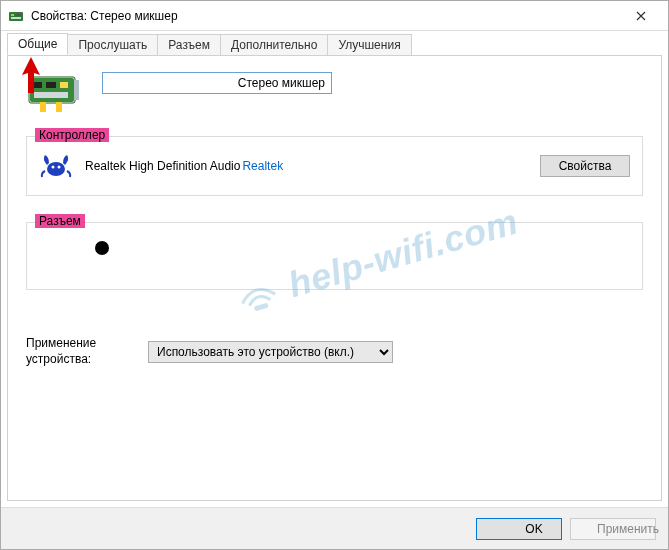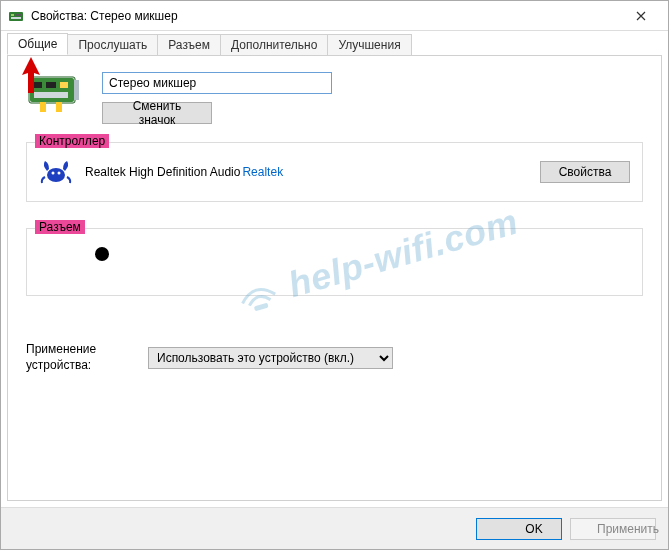--- a/index.html
+++ b/index.html
@@ -95,20 +95,21 @@
   .device-svg { width:56px; height:42px; }
   .name-col { display:flex; flex-direction:column; gap:8px; }
   .name-input {
     width: 230px;
     height: 22px;
     border: 1px solid #6aa0d8;
     padding: 2px 6px;
     font-size: 12px;
     font-family: inherit;
     outline: none;
+    text-align: right;
   }
   .btn {
     height: 22px;
     padding: 0 12px;
     background: #e1e1e1;
     border: 1px solid #adadad;
     font-size: 12px;
     font-family: inherit;
     cursor: default;
     display:inline-flex; align-items:center; justify-content:center;
@@ -243,23 +244,20 @@
             <rect x="18" y="8" width="10" height="6" fill="#222"></rect>
             <rect x="32" y="8" width="8" height="6" fill="#ffd54f"></rect>
             <rect x="6" y="18" width="34" height="6" fill="#cfd8dc"></rect>
             <rect x="46" y="6" width="5" height="20" fill="#b0bec5"></rect>
             <rect x="12" y="28" width="6" height="10" fill="#ffca28"></rect>
             <rect x="28" y="28" width="6" height="10" fill="#ffca28"></rect>
           </svg>
         </div>
         <div class="name-col">
           <input class="name-input" type="text" value="Стерео микшер" style="">
-          <button class="btn change-icon-btn">
-              <span>Сменить значок</span>
-            </button>
         </div>
       </div>
 
       <div class="groupbox">
         <span class="groupbox-label">Контроллер</span>
         <div class="controller-row">
           <div class="crab-icon">
             <svg width="34" height="30" viewBox="0 0 34 30">
               <ellipse cx="17" cy="18" rx="9" ry="7" fill="#1e3fbf"></ellipse>
               <path d="M8 14 Q3 8 6 4 Q10 6 10 12" fill="#1e3fbf"></path>

